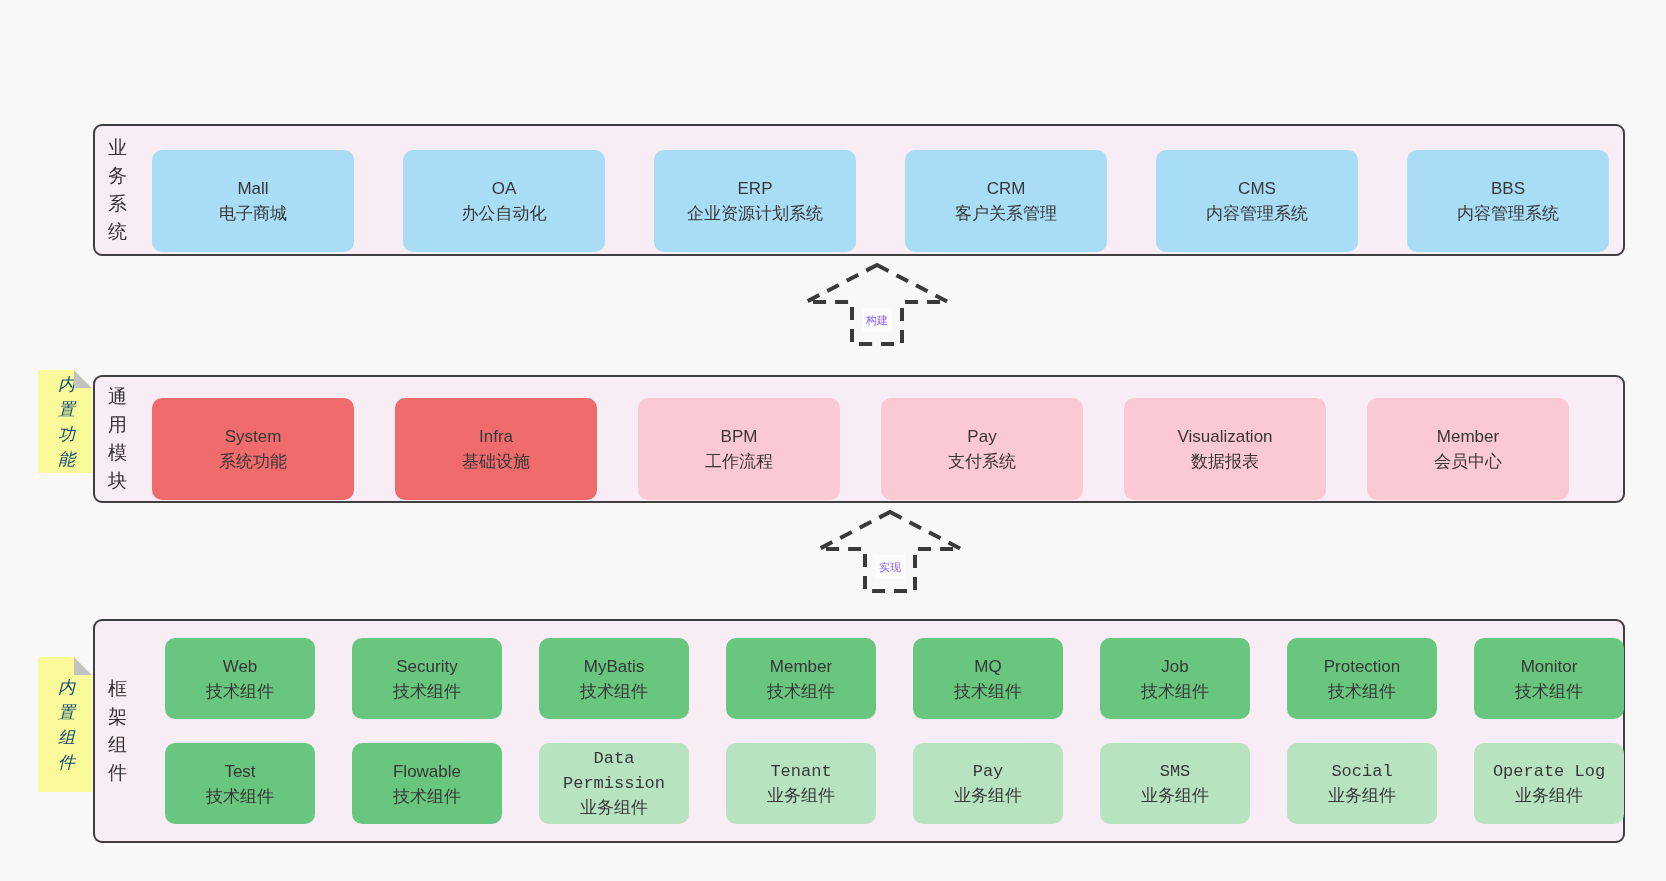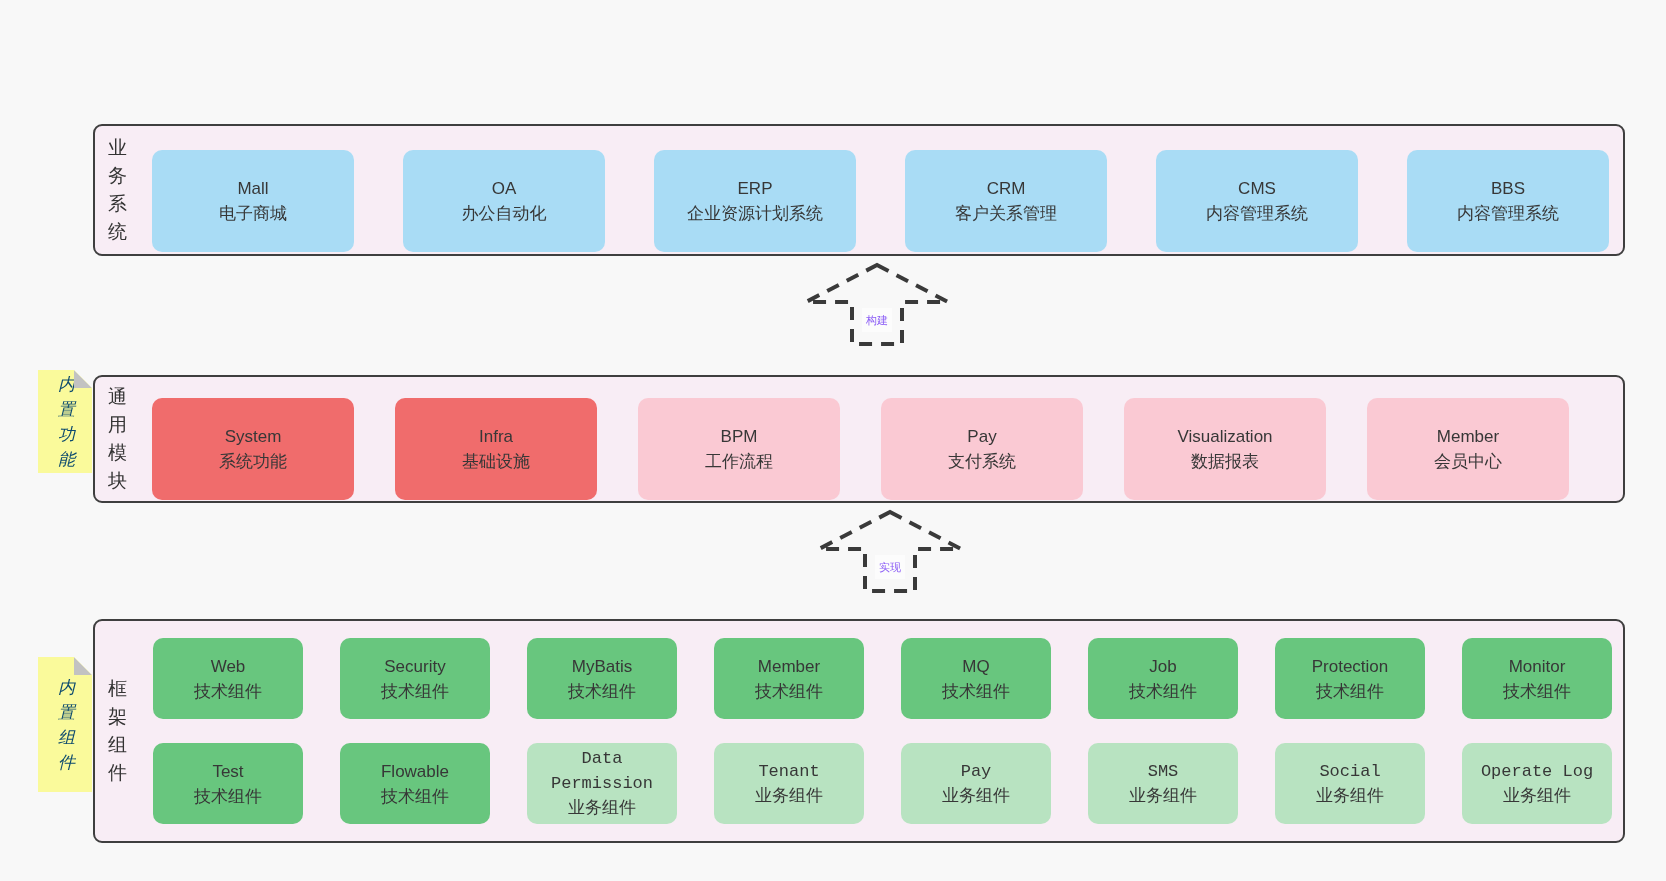--- a/index.html
+++ b/index.html
@@ -19,21 +19,21 @@
 
   .band-label {
     position:absolute; left:9px; top:50%; transform:translateY(-50%);
     width:27px; font-size:19px; line-height:28px; color:#333;
     text-align:center; word-break:break-all;
   }
   .band-row { position:absolute; display:flex; gap:49px; }
   #band-top .band-row    { left:57px; top:24px; }
   #band-middle .band-row { left:57px; top:21px;gap:41px; }
   .rows-col { position:absolute; left:58px; top:17px; display:flex; flex-direction:column; gap:24px; }
-  .rows-col .band-row { position:static; gap:37px; }
+  .rows-col .band-row { position:static; gap:37px;margin-left:12px; }
 
   .box {
     display:flex; flex-direction:column; align-items:center; justify-content:center;
     text-align:center; border-radius:10px;
     font-size:17px; line-height:25px; color:#373737;
   }
   .box-wide   { width:202px; height:102px; }
   .box-narrow { width:150px; height:81px; }
   .blue       { background:#a9dcf5; }
   .red        { background:#f06c6c; }

